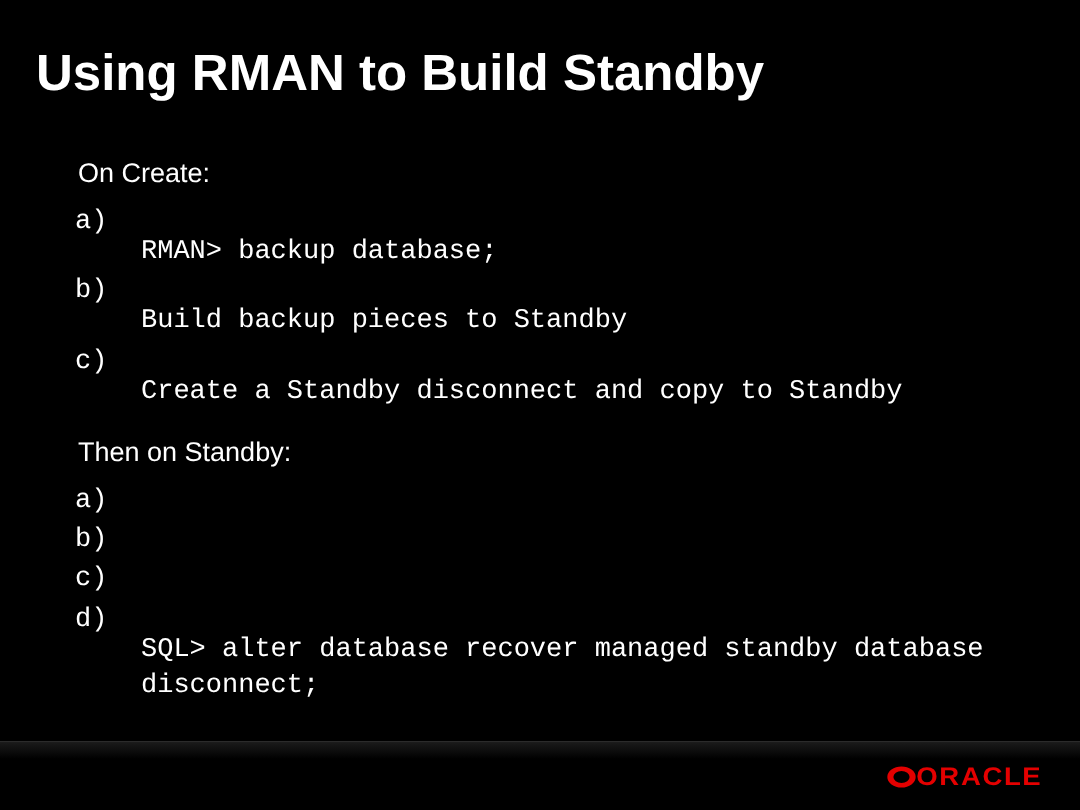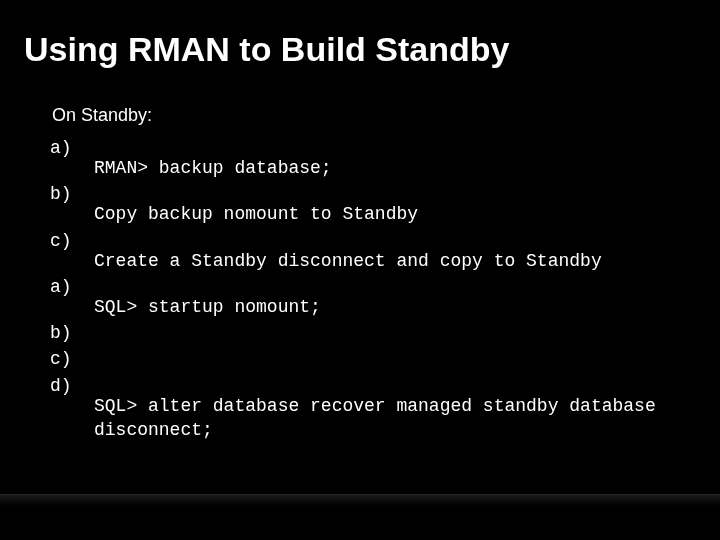--- a/index.html
+++ b/index.html
@@ -82,51 +82,55 @@
 </style>
 </head>
 <body>
 
 <div class="slide">
 
   <h1 class="title">Using RMAN to Build Standby</h1>
 
   <div class="content">
 
-    <div class="section-heading">On Standby:</div>
+    <div class="section-heading">On Create:</div>
     <ul class="list">
       <li>
         <span class="marker">a)</span>
         <span class="step">RMAN&gt; backup database;</span>
       </li>
       <li>
         <span class="marker">b)</span>
-        <span class="step">Copy backup nomount to Standby</span>
+        <span class="step">Build backup pieces to Standby</span>
       </li>
       <li>
         <span class="marker">c)</span>
         <span class="step">Create a Standby disconnect and copy to Standby</span>
       </li>
     </ul>
 
+    <div class="section-heading">Then on Standby:</div>
     <ul class="list">
       <li>
         <span class="marker">a)</span>
-        <span class="step">SQL&gt; startup nomount;</span>
       </li>
       <li>
         <span class="marker">b)</span>
       </li>
       <li>
         <span class="marker">c)</span>
       </li>
       <li>
         <span class="marker">d)</span>
         <span class="step">SQL&gt; alter database recover managed standby database disconnect;</span>
       </li>
     </ul>
 
   </div>
 
   <div class="footer-bar"></div>
 
+  <div class="logo">
+    <span class="logo-o"></span>
+    <span class="logo-text">ORACLE</span>
+  </div>
 
 </div>
 
 </body></html>

